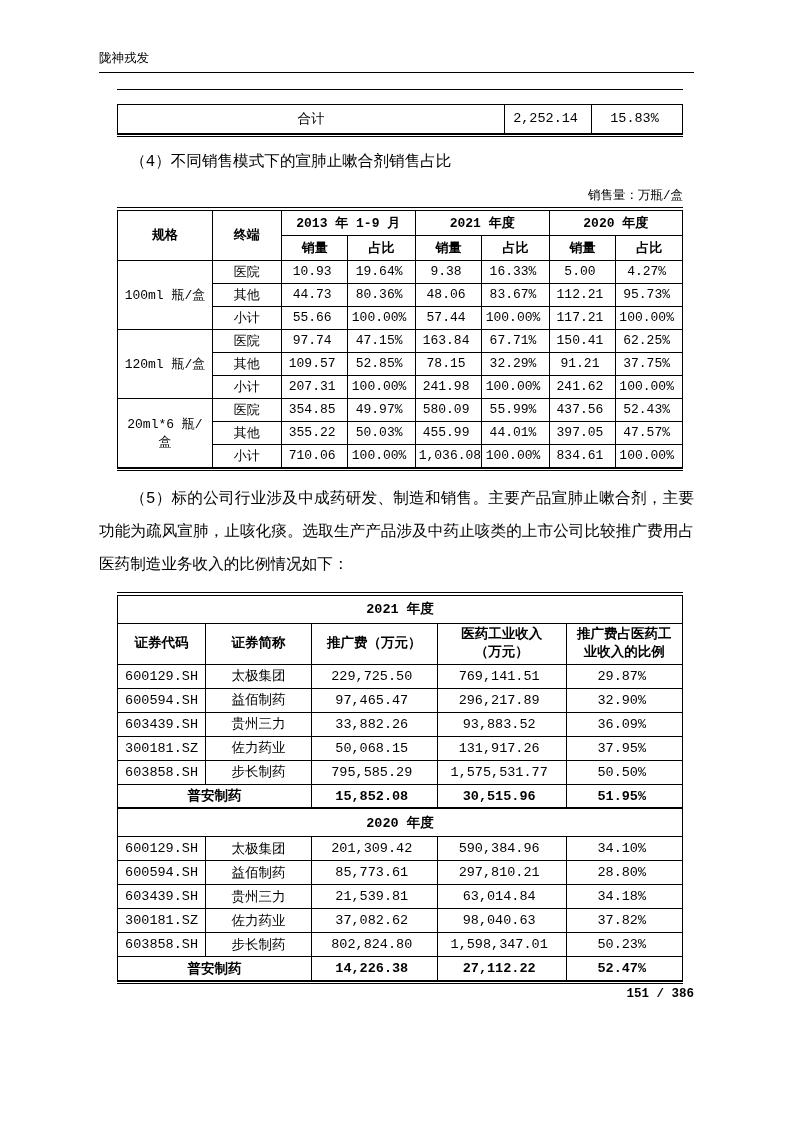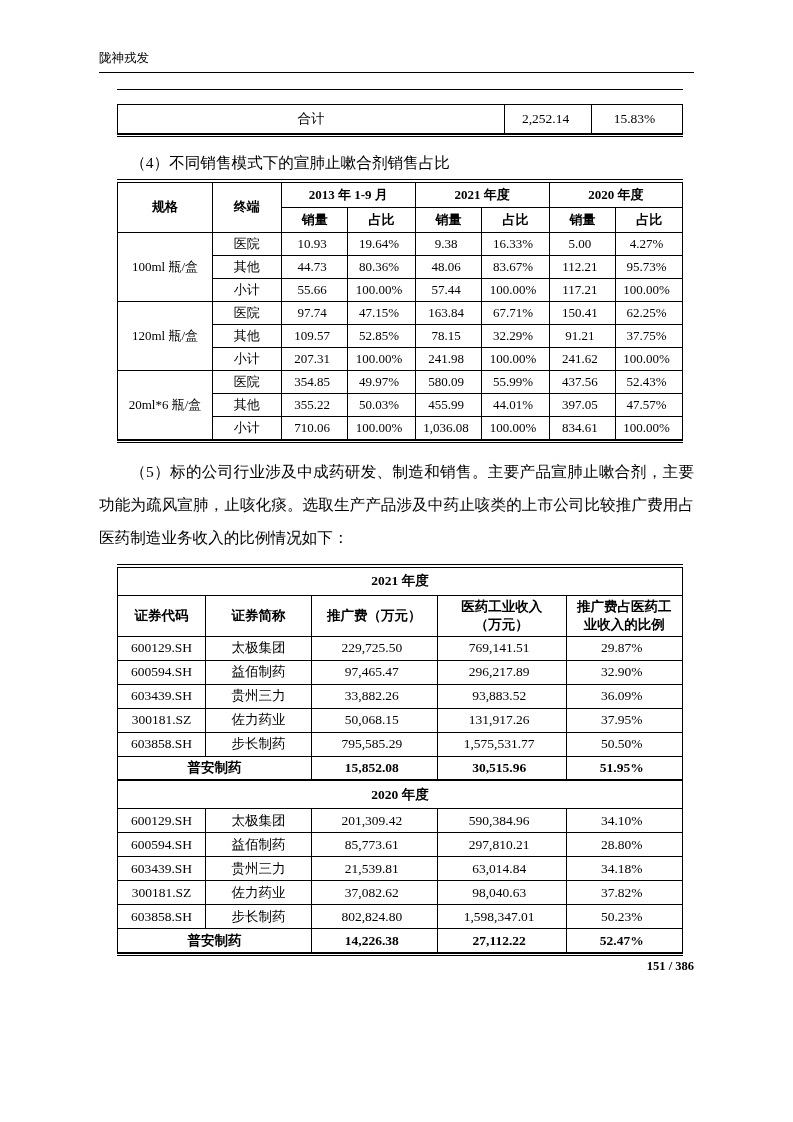--- a/index.html
+++ b/index.html
@@ -2,21 +2,21 @@
 <html><head>
 <meta charset="utf-8">
 <style>
   html, body { margin: 0; padding: 0; background: #ffffff; }
   .page {
     position: relative;
     width: 793px; height: 1016px;
     margin: 0 auto;
     background: #ffffff;
     color: #000;
-    font-family: Liberation Serif, serif;
+    font-family: Liberation Mono, monospace;
     box-sizing: border-box;
     padding: 50px 99px 0 99px;
     overflow: hidden;
   }
   
   .doc-header {
     display: flex; justify-content: space-between; align-items: flex-end;
     font-size: 12.5px;
     padding-bottom: 5px;
     border-bottom: 1.3px solid #000;
@@ -129,20 +129,21 @@
           <td class="num bold">2,252.14</td>
           <td class="num bold">15.83%</td>
         </tr>
       </tbody>
     </table>
   </div>
 
 
   <p class="sub-heading">（4）不同销售模式下的宣肺止嗽合剂销售占比</p>
 
+  <div class="unit-note">销售量：万瓶/盒</div>
 
   <div class="tbl-outer mt-tbl1">
     <table class="doc-table sales-table">
       <colgroup>
         <col style="width:16.8%">
           <col style="width:12.2%">
         <col style="width:11.8%">
           <col style="width:11.9%">
         <col style="width:11.8%">
           <col style="width:11.9%">

